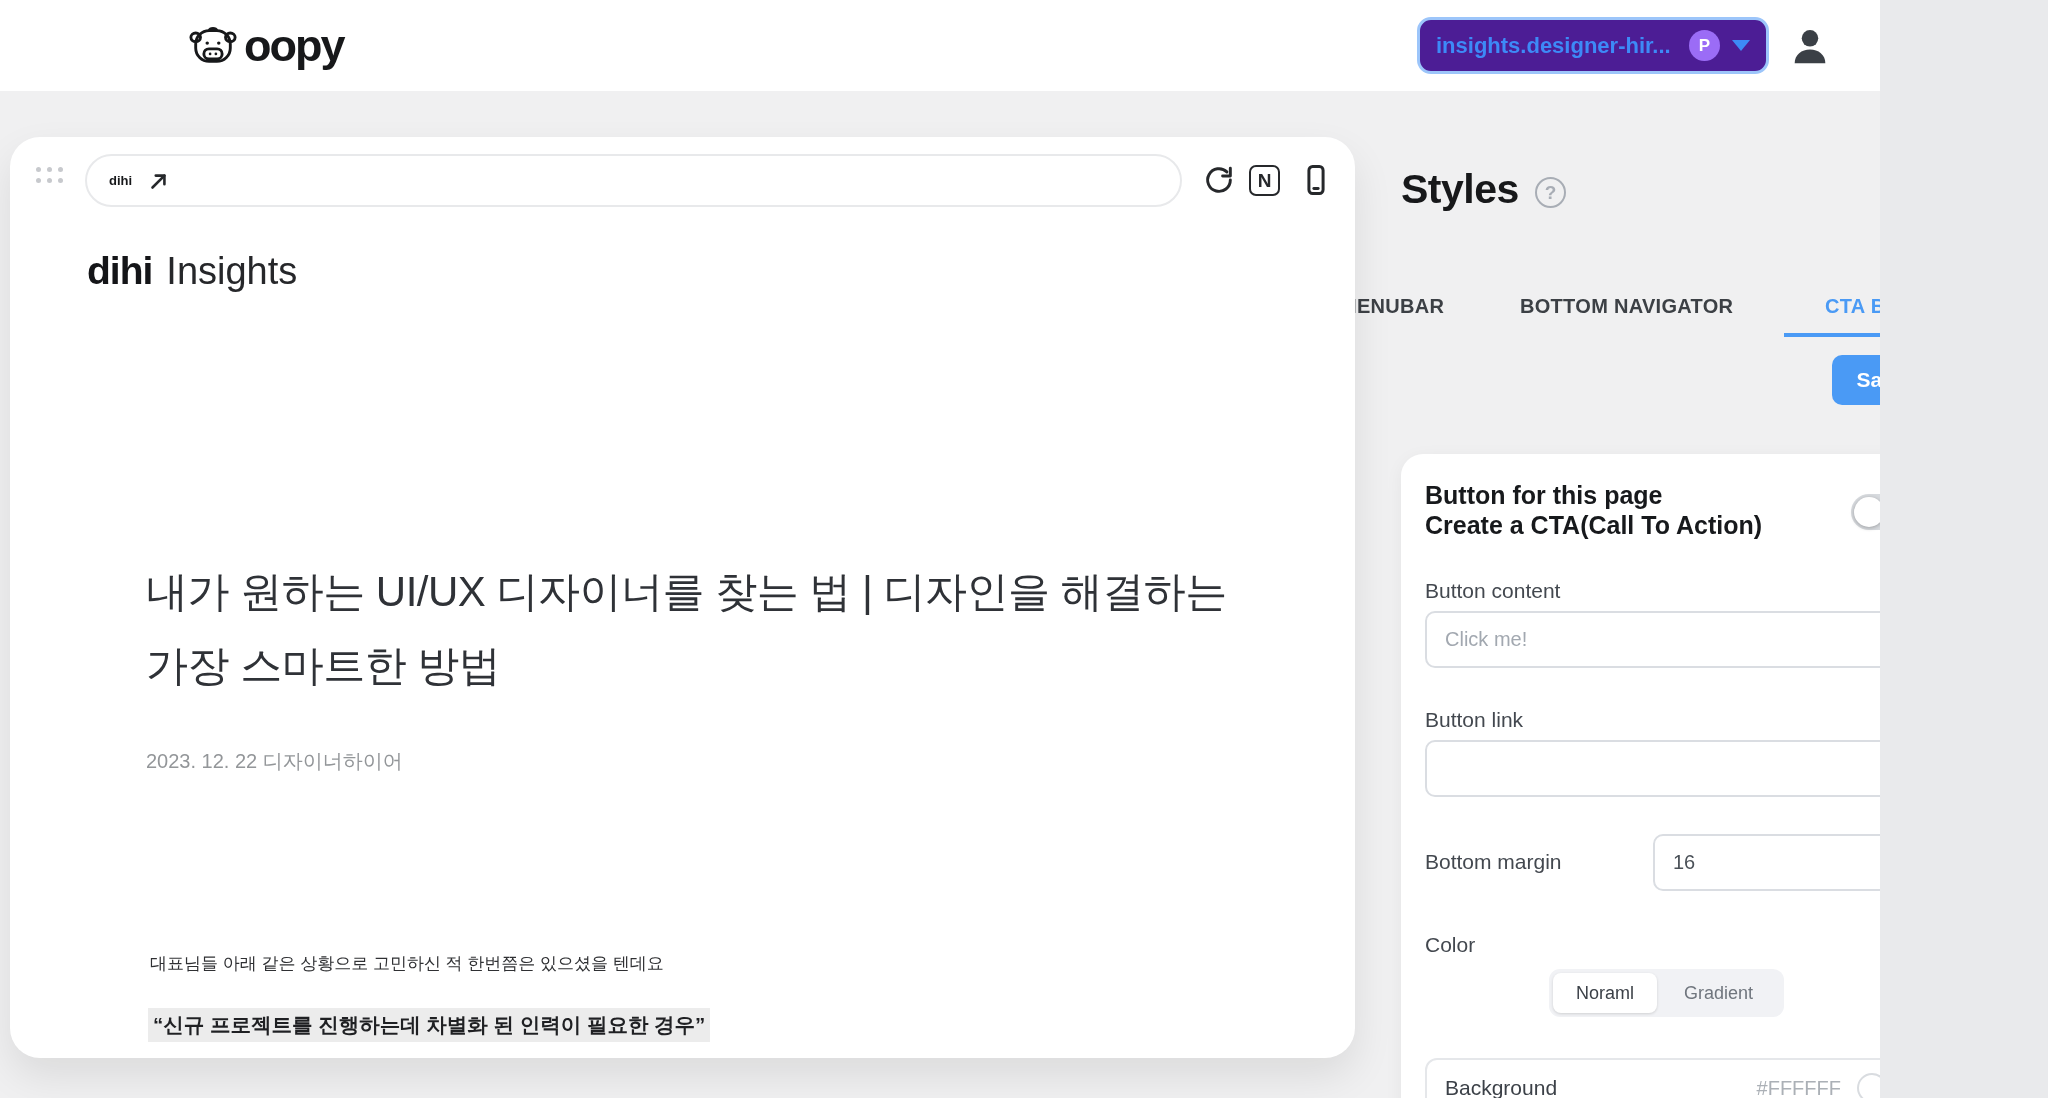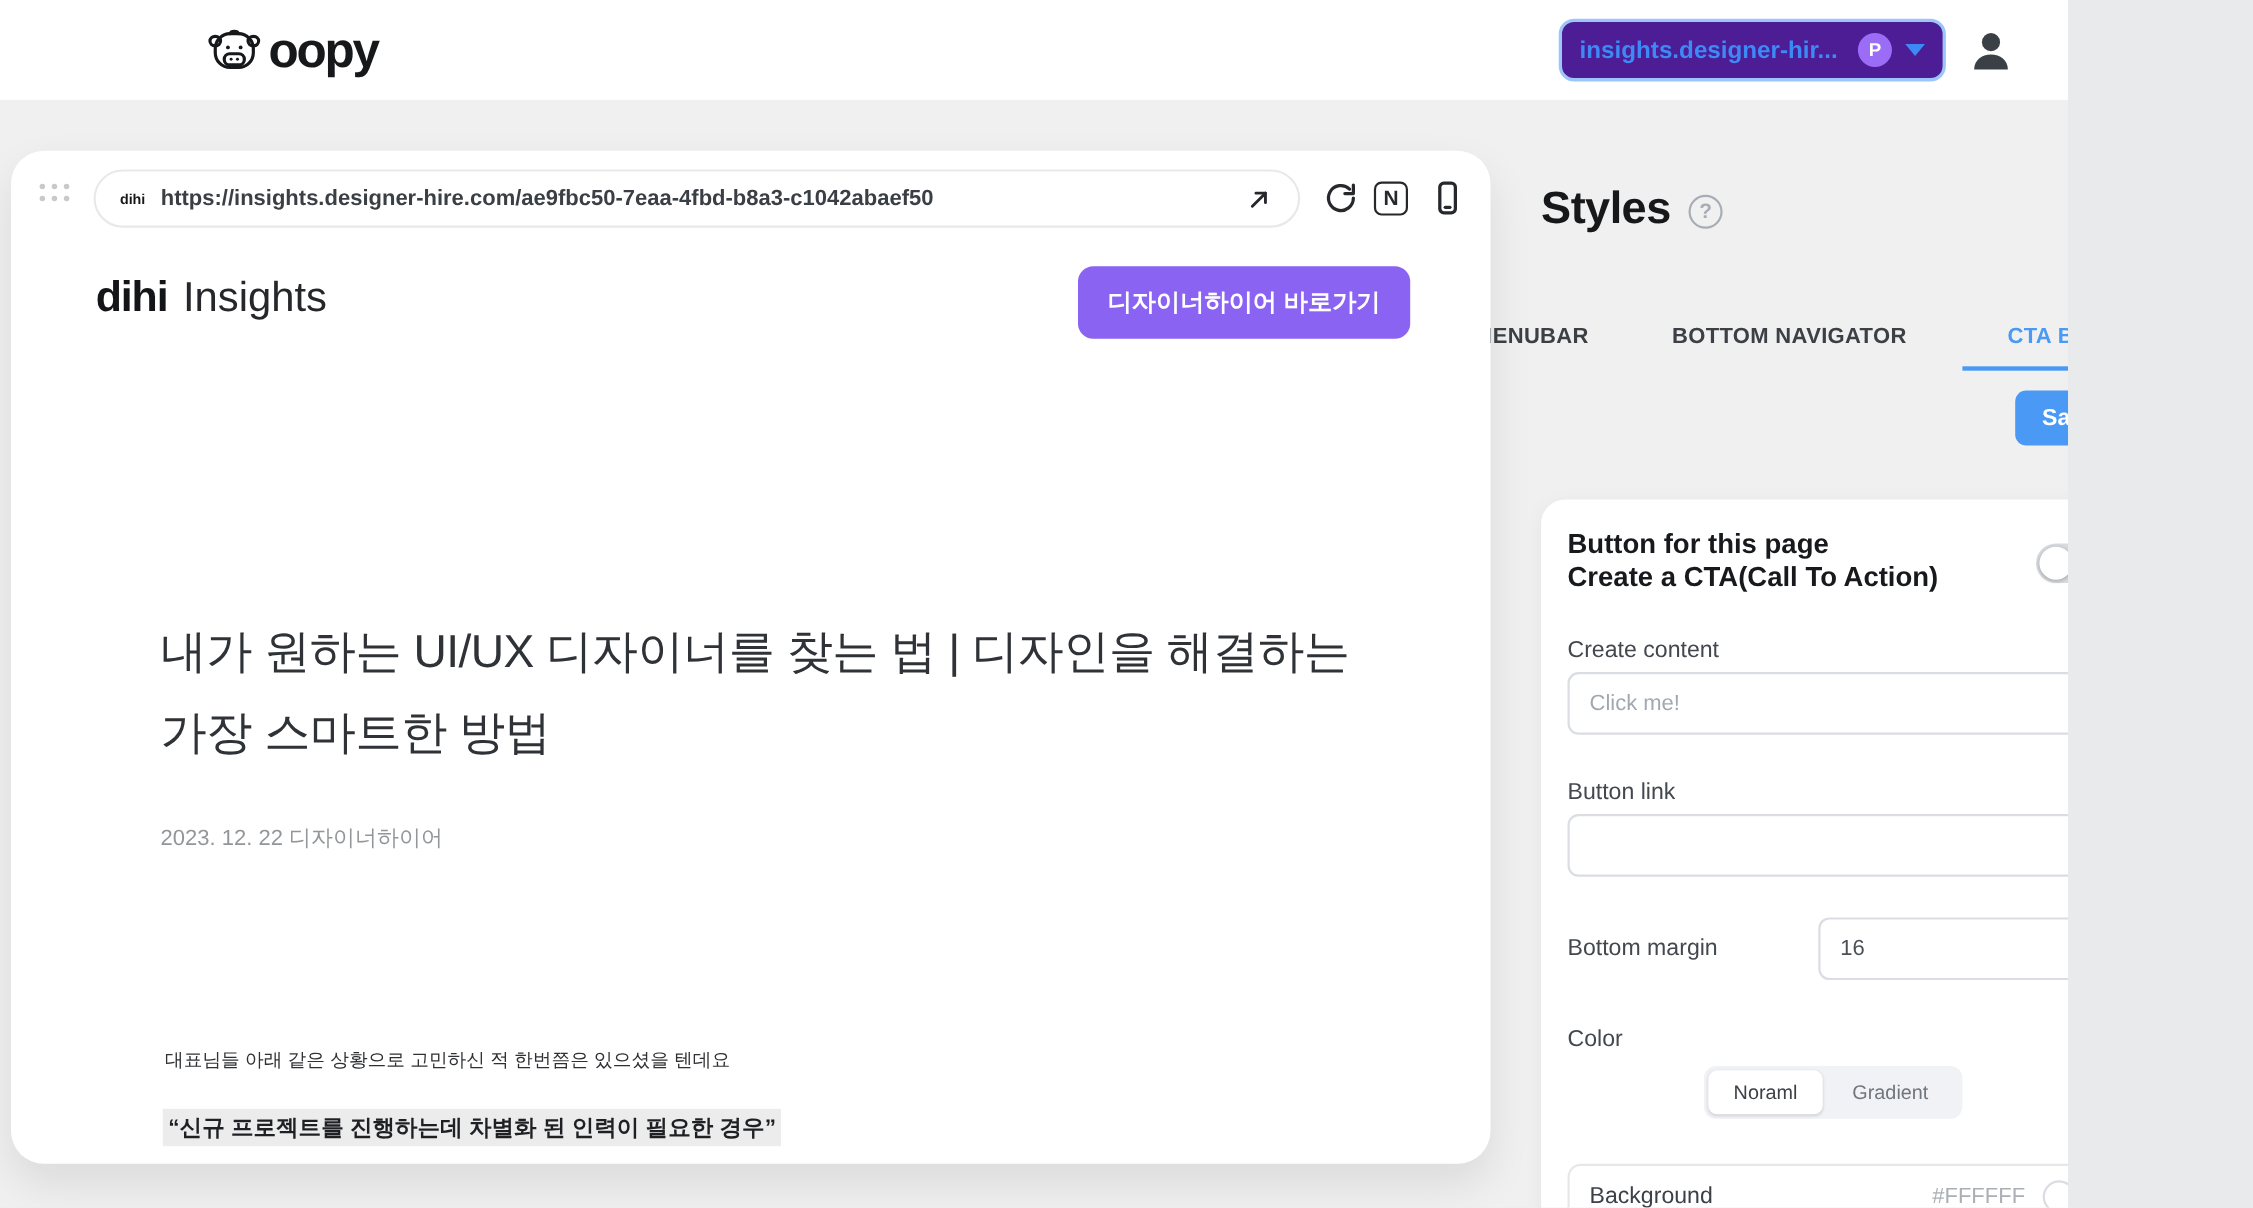--- a/index.html
+++ b/index.html
@@ -141,21 +141,20 @@
       <i></i>
         <i></i>
         <i></i>
         <i></i>
         <i></i>
         <i></i>
     </div>
 
     <div class="url-pill">
       <span class="favicon-text">dihi</span>
-      <span class="url-text">https://insights.designer-hire.com/ae9fbc50-7eaa-4fbd-b8a3-c1042abaef50</span>
       <span>
         <svg width="26" height="26" viewBox="0 0 24 24" fill="none" stroke="#26282b" stroke-width="2.4" stroke-linecap="round" stroke-linejoin="round">
           <line x1="6" y1="18" x2="17" y2="7"></line>
           <polyline points="9 7 17 7 17 15"></polyline>
         </svg>
       </span>
     </div>
 
     <div class="bar-icon icon-refresh">
       <svg width="32" height="32" viewBox="0 0 24 24" fill="none" stroke="#26282b" stroke-width="2.2" stroke-linecap="round" stroke-linejoin="round">
@@ -172,21 +171,20 @@
       <svg width="34" height="36" viewBox="0 0 24 24" fill="none" stroke="#26282b" stroke-width="2.1" stroke-linecap="round">
         <rect x="7" y="2.5" width="10" height="19" rx="2.6"></rect>
         <line x1="10.5" y1="18" x2="13.5" y2="18"></line>
       </svg>
     </div>
 
     <div class="site-logo">
       <span class="site-logo-bold">dihi</span>
       <span class="site-logo-light">Insights</span>
     </div>
-    <button class="visit-btn">디자이너하이어 바로가기</button>
 
     <h1 class="site-heading">
       <div>내가 원하는 UI/UX 디자이너를 찾는 법 | 디자인을 해결하는</div>
       <div>가장 스마트한 방법</div>
     </h1>
     <div class="site-date">2023. 12. 22 디자이너하이어</div>
     <p class="site-para">대표님들 아래 같은 상황으로 고민하신 적 한번쯤은 있으셨을 텐데요</p>
     <p class="site-quote">“신규 프로젝트를 진행하는데 차별화 된 인력이 필요한 경우”</p>
   </section>
 
@@ -202,21 +200,21 @@
 
   <div class="settings-card">
     <div class="cta-title">
       <div>Button for this page</div>
       <div>Create a CTA(Call To Action)</div>
     </div>
     <div class="toggle">
       <div class="toggle-knob"></div>
     </div>
 
-    <div class="field-label lbl-content">Create content</div>
+    <div class="field-label lbl-content">Button content</div>
     <input class="text-input input-content" type="text" placeholder="Click me!" style="">
 
     <div class="field-label lbl-link">Button link</div>
     <input class="text-input input-link" type="text" style="">
 
     <div class="field-label lbl-margin">Bottom margin</div>
     <input class="text-input input-margin" type="text" value="16" style="">
 
     <div class="field-label lbl-color">Color</div>
     <div class="segmented">

